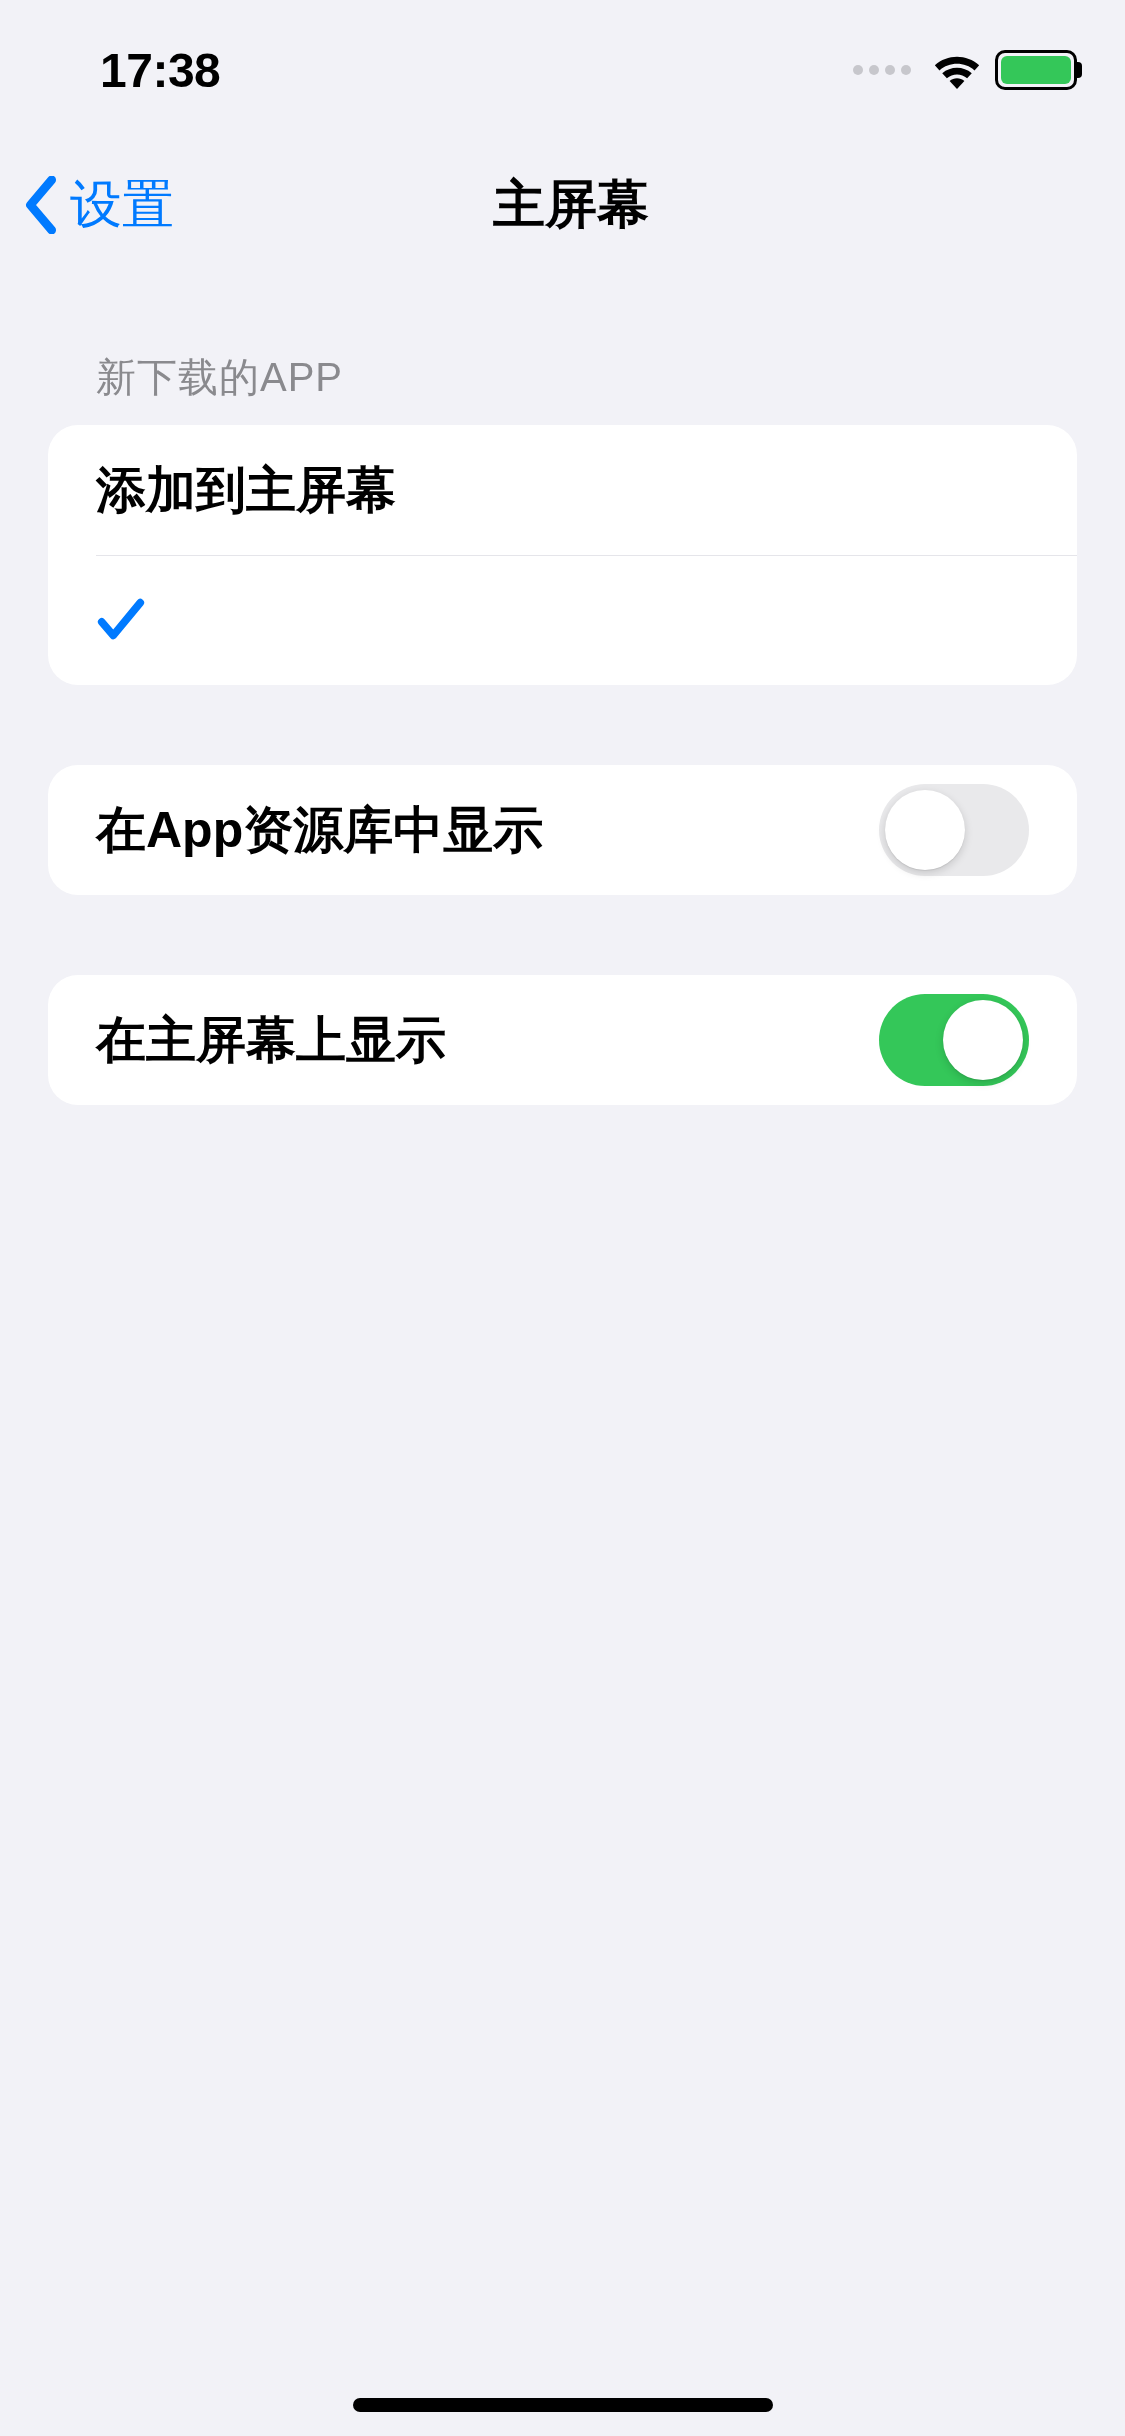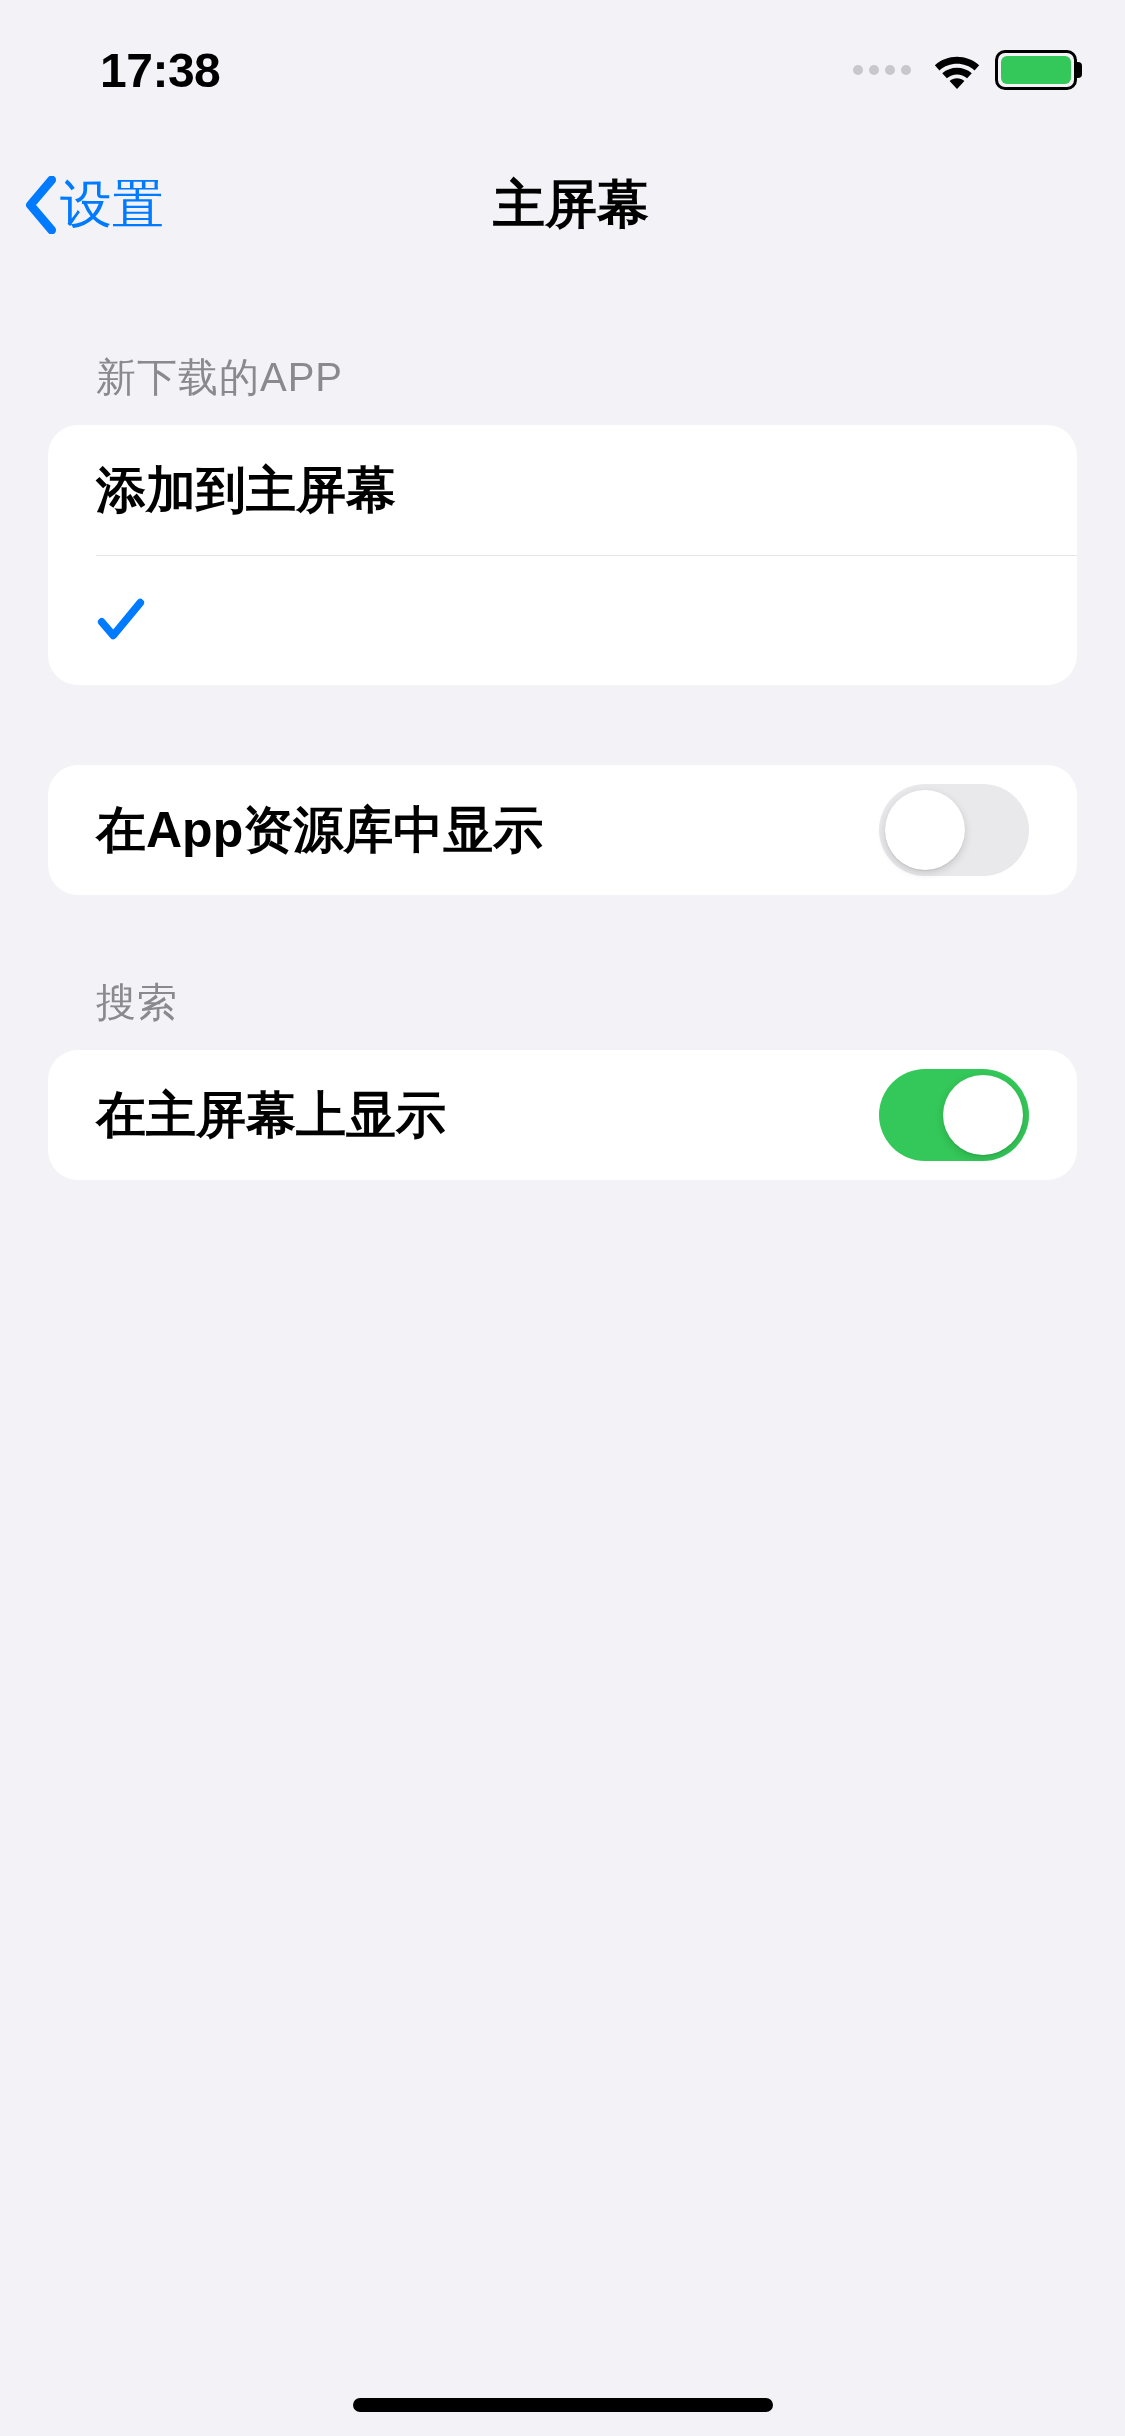--- a/index.html
+++ b/index.html
@@ -79,20 +79,21 @@
       position: relative;
       height: 130px;
       display: flex;
       align-items: center;
     }
     .nav-back {
       position: absolute;
       left: 24px;
       display: flex;
       align-items: center;
+      gap: 10px;
       color: #007aff;
       font-size: 52px;
     }
     .nav-back svg { display: block; }
     .nav-title {
       width: 100%;
       text-align: center;
       font-size: 52px;
       font-weight: 600;
       color: #000;
@@ -234,21 +235,20 @@
     <div class="row">
       <span class="row-label">在App资源库中显示</span>
       <div class="switch switch-off">
         <div class="switch-knob"></div>
       </div>
     </div>
   </div>
 </div>
 
 <div class="section">
-  <div class="section-header">搜索</div>
   <div class="group">
     <div class="row">
       <span class="row-label">在主屏幕上显示</span>
       <div class="switch switch-on">
         <div class="switch-knob"></div>
       </div>
     </div>
   </div>
 </div>
 

